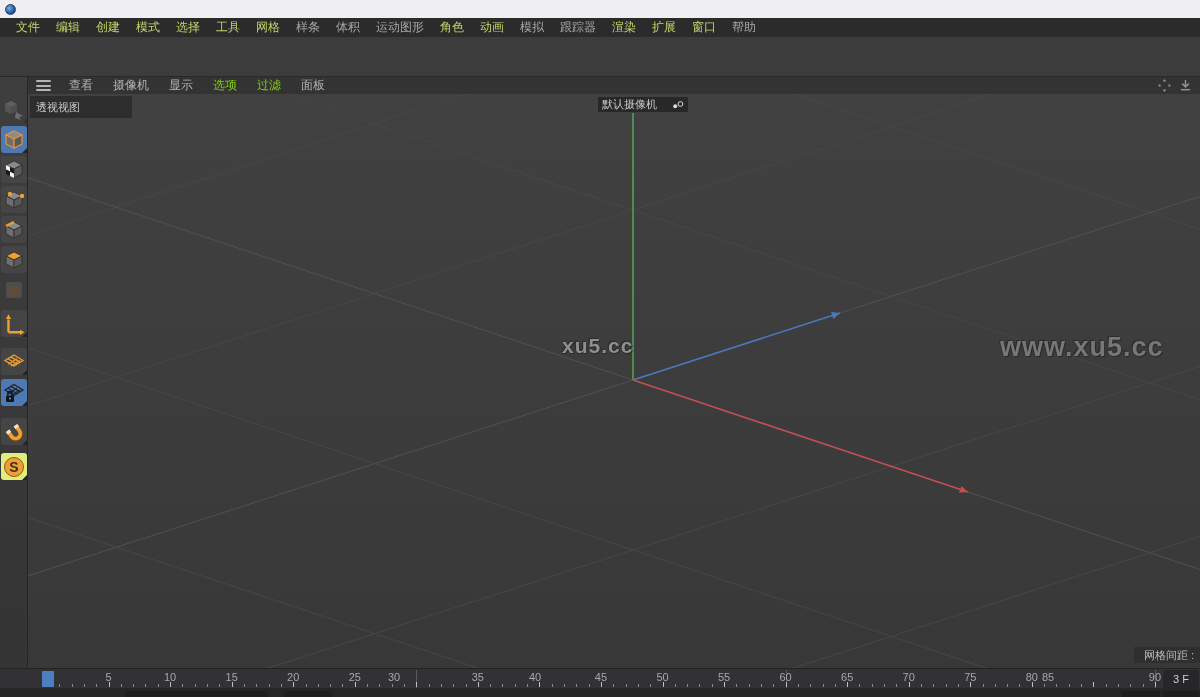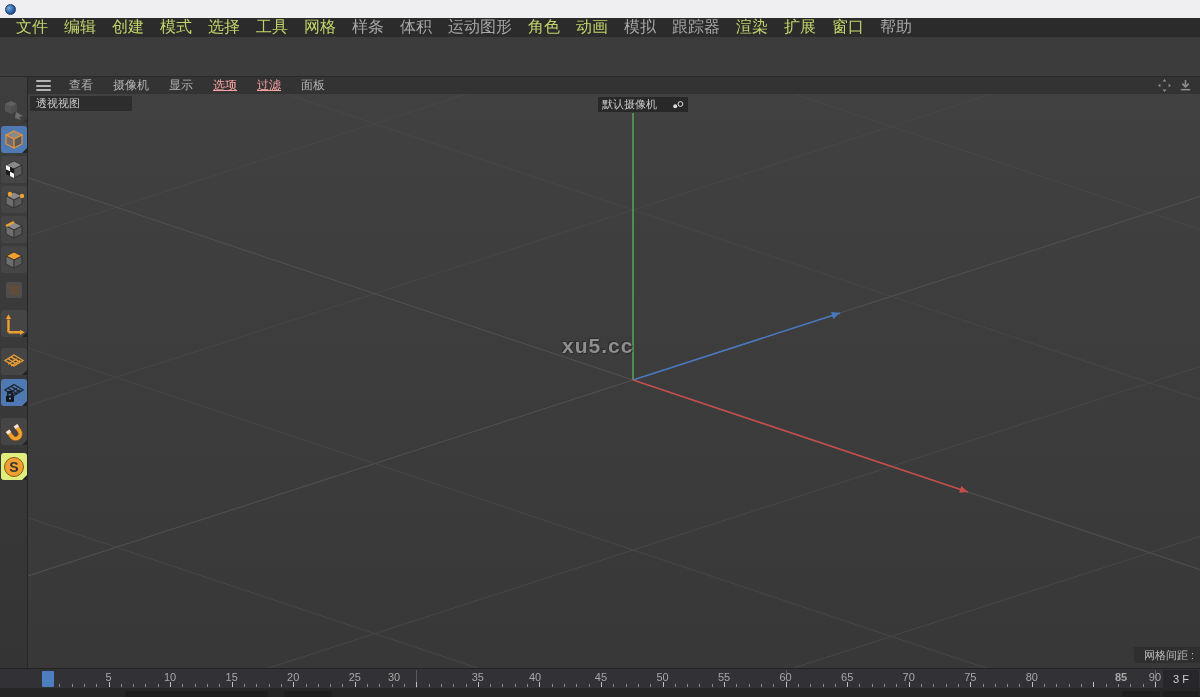--- a/index.html
+++ b/index.html
@@ -11,21 +11,21 @@
   #titlebar { position:absolute; left:0; top:0; width:1200px; height:18px;
     background:#efeef0; display:flex; align-items:center; }
   #app-logo { width:11px; height:11px; border-radius:50%; margin:0 6px 0 5px;
     background:radial-gradient(circle at 35% 35%, #7ab0e0 0%, #2a5fa8 55%, #14335e 100%);
     border:1px solid #23406e; }
   #window-title { font-size:11.5px; color:#141414; letter-spacing:.2px; }
 
   
   #menubar { position:absolute; left:0; top:18px; width:1200px; height:19px;
     background:#2b2b2b; display:flex; align-items:center; padding-left:8px; }
-  .menu-item { font-size:16px; padding:0 8px; color:#a6a6a6; cursor:default; white-space:nowrap; }
+  .menu-item { font-size:12px; padding:0 8px; color:#a6a6a6; cursor:default; white-space:nowrap; }
   .menu-item.accent { color:#c3d36a; }
 
   
   #toolbar { position:absolute; left:0; top:37px; width:1200px; height:40px; background:#3c3c3c;
     border-bottom:1px solid #2a2a2a; }
   .grip { position:absolute; width:7px; background-image:radial-gradient(#5d5d5d 34%, transparent 36%);
     background-size:4px 4px; }
   #toolbar-grip { left:1px; top:42px; height:30px; }
   .tbtn { position:absolute; top:43px; width:30px; height:30px; border-radius:3px;
     background:#474747; display:flex; align-items:center; justify-content:center; }
@@ -51,28 +51,28 @@
   .sbtn.active-yellow { background:#dfee7d; }
   .sbtn.flyout::after { content:""; position:absolute; right:0; bottom:0;
     border-left:5px solid transparent; border-bottom:5px solid #242424; }
 
   
   #vp-menubar { position:absolute; left:28px; top:77px; width:1172px; height:17px;
     background:#333333; display:flex; align-items:center; }
   #hamburger { width:15px; height:11px; margin:0 8px 0 8px; display:flex; flex-direction:column; justify-content:space-between; }
   #hamburger i { display:block; height:2px; background:#b4b4b4; border-radius:1px; }
   .vp-menu-item { font-size:12px; padding:0 10px; color:#b2b2b2; white-space:nowrap; }
-  .vp-menu-item.accent { color:#fca5a5;text-decoration:underline; }
+  .vp-menu-item.accent { color:#84cc16; }
   #vp-menubar-right { margin-left:auto; display:flex; gap:8px; padding-right:8px; }
 
   
   #viewport { position:absolute; left:28px; top:94px; width:1172px; height:574px;
     background:linear-gradient(180deg,#414141 0%, #3c3c3c 55%, #383838 100%); overflow:hidden; }
   #grid-svg { position:absolute; left:0; top:0; }
-  #vp-view-label-box { position:absolute; left:2px; top:2px; width:102px; height:15px;
+  #vp-view-label-box { position:absolute; left:2px; top:2px; width:102px; height:22px;
     background:rgba(42,42,42,.85); display:flex; align-items:center; padding-left:6px; }
   #vp-view-label { font-size:11px; color:#c8c8c8; }
   #vp-camera-box { position:absolute; left:570px; top:3px; height:15px; background:rgba(38,38,38,.9);
     display:flex; align-items:center; padding:0 4px; gap:15px; }
   #vp-camera-label { font-size:11px; color:#c8c8c8; }
   .watermark { position:absolute; font-weight:bold; color:#8f8f8f;
     text-shadow:1px 1px 1px #2a2a2a, -1px -1px 1px #2a2a2a; letter-spacing:1px; }
   #watermark-center { left:534px; top:240px; font-size:21px; }
   #watermark-right { left:972px; top:238px; font-size:27px; color:#777; }
   #grid-spacing-box { position:absolute; right:0; bottom:5px; height:16px; background:rgba(47,47,47,.9);
@@ -496,20 +496,21 @@
       <span id="vp-view-label">透视视图</span>
     </div>
     <div id="vp-camera-box">
       <span id="vp-camera-label">默认摄像机</span>
       <svg width="12" height="10" viewBox="0 0 12 10">
         <circle cx="3.2" cy="6.2" r="2" fill="#ddd"></circle>
         <circle cx="8.4" cy="4" r="2.4" fill="none" stroke="#ddd" stroke-width="1"></circle>
       </svg>
     </div>
     <div class="watermark" id="watermark-center">xu5.cc</div>
+    <div class="watermark" id="watermark-right">www.xu5.cc</div>
     <div id="grid-spacing-box">
       <span id="grid-spacing-label">网格间距 :</span>
     </div>
   </div>
 
   <div id="timeline">
 
     <div id="ruler-content">
         <div class="guide-line" style="left: 416.3px;"></div>
         <div class="guide-line" style="left: 785.6px;"></div>
@@ -524,21 +525,21 @@
         <span class="tick-label" style="left: 477.85px;">35</span>
         <span class="tick-label" style="left: 535px;">40</span>
         <span class="tick-label" style="left: 600.95px;">45</span>
         <span class="tick-label" style="left: 662.5px;">50</span>
         <span class="tick-label" style="left: 724.05px;">55</span>
         <span class="tick-label" style="left: 785.6px;">60</span>
         <span class="tick-label" style="left: 847.15px;">65</span>
         <span class="tick-label" style="left: 908.7px;">70</span>
         <span class="tick-label" style="left: 970.25px;">75</span>
         <span class="tick-label" style="left: 1031.8px;">80</span>
-        <span class="tick-label" style="left: 1121px; font-weight: bold;">85</span>
+        <span class="tick-label" style="left: 1048px;">85</span>
         <span class="tick-label" style="left: 1154.9px;">90</span>
         <div class="tick major" style="left: 47px;"></div>
         <div class="tick" style="left: 59.31px;"></div>
         <div class="tick" style="left: 71.62px;"></div>
         <div class="tick" style="left: 83.93px;"></div>
         <div class="tick" style="left: 96.24px;"></div>
         <div class="tick major" style="left: 108.55px;"></div>
         <div class="tick" style="left: 120.86px;"></div>
         <div class="tick" style="left: 133.17px;"></div>
         <div class="tick" style="left: 145.48px;"></div>

